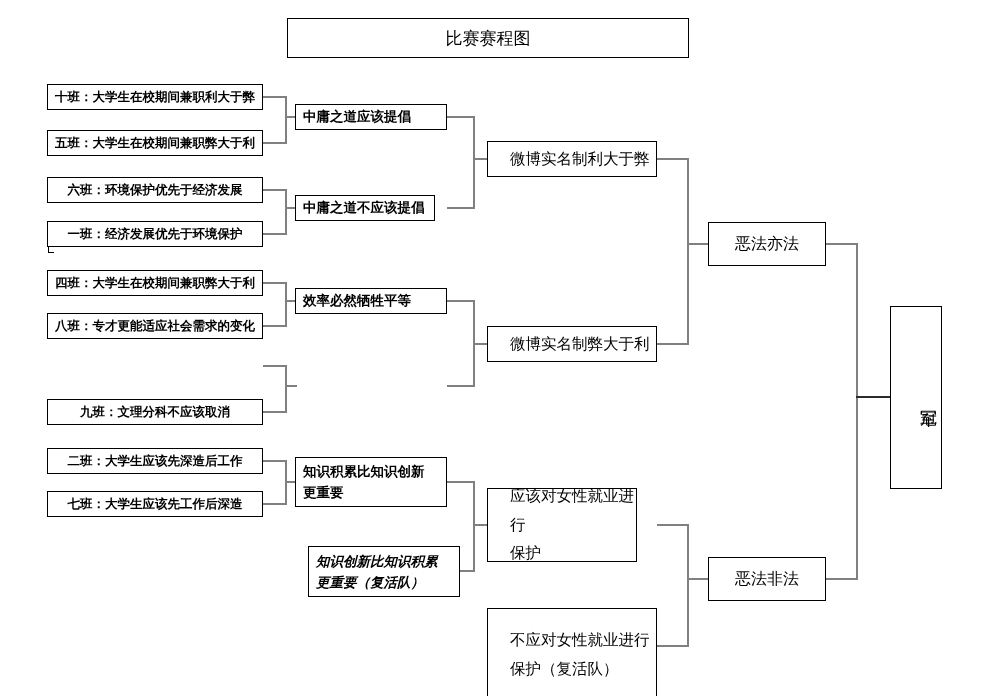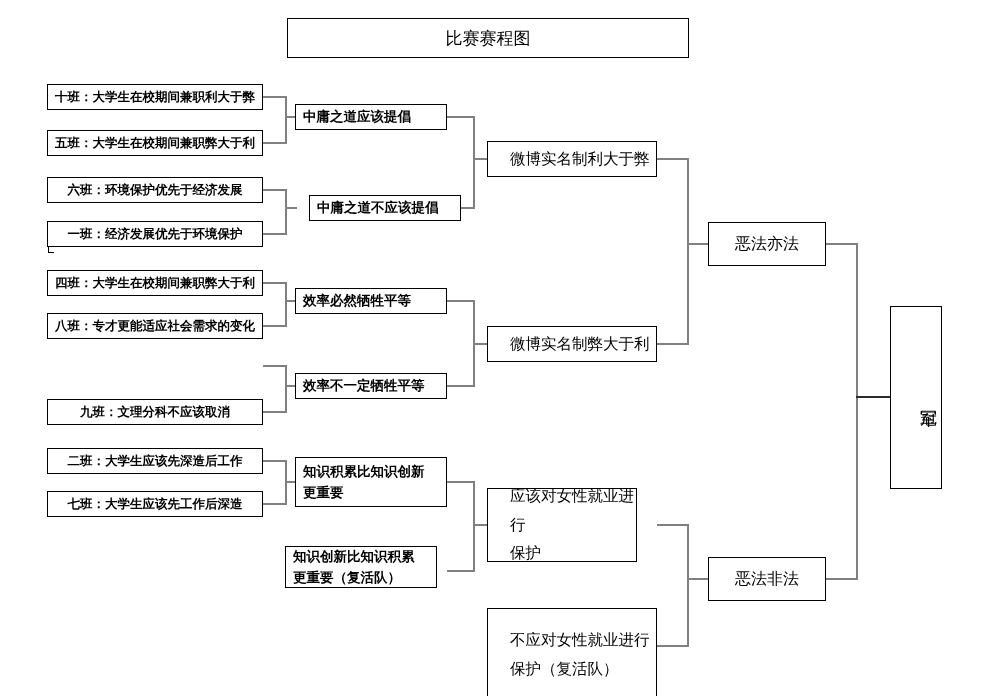--- a/index.html
+++ b/index.html
@@ -143,36 +143,33 @@
   </div>
   <div class="box team-box" style="left:47px; top:491px; width:216px; height:26px;">
     <span class="txt">七班：大学生应该先工作后深造</span>
   </div>
 
   <div class="stray" style="left:48px; top:247px;"></div>
 
   <div class="box r2-box" style="left:295px; top:104px; width:152px; height:26px;">
     <span class="txt">中庸之道应该提倡</span>
   </div>
-  <div class="box r2-box" style="left:309px; top:195px; width:152px; height:26px;">
+  <div class="box r2-box" style="left:295px; top:195px; width:140px; height:26px;">
     <span class="txt">中庸之道不应该提倡</span>
   </div>
   <div class="box r2-box" style="left:295px; top:288px; width:152px; height:26px;">
     <span class="txt">效率必然牺牲平等</span>
   </div>
-  <div class="box r2-box" style="left:295px; top:373px; width:152px; height:26px;">
-    <span class="txt">效率不一定牺牲平等</span>
-  </div>
   <div class="box r2-box multi" style="left:295px; top:457px; width:152px; height:50px;">
     <span class="txt">
       <span>知识积累比知识创新</span><br>
       <span>更重要</span>
     </span>
   </div>
-  <div class="box r2-box multi" style="left:285px; top:546px; width:152px; height:42px;">
+  <div class="box r2-box multi" style="left:308px; top:546px; width:152px; height:51px;font-style:italic;">
     <span class="txt">
       <span>知识创新比知识积累</span><br>
       <span>更重要（复活队）</span>
     </span>
   </div>
 
   <div class="box r3-box" style="left:487px; top:141px; width:170px; height:36px;">
     <span class="txt">微博实名制利大于弊</span>
   </div>
   <div class="box r3-box" style="left:487px; top:326px; width:170px; height:36px;">

